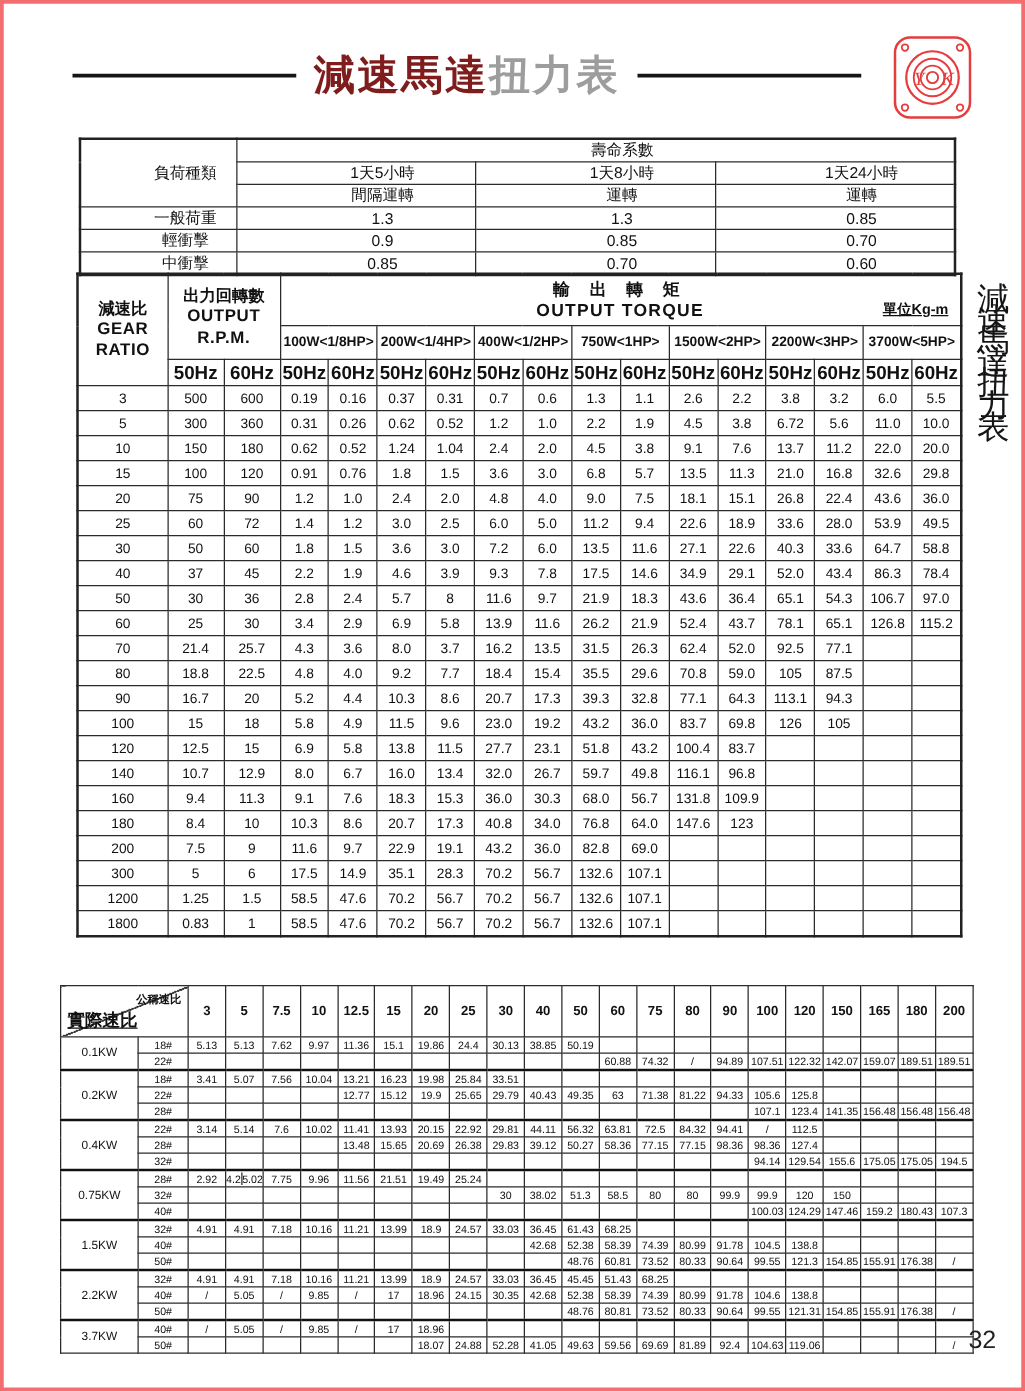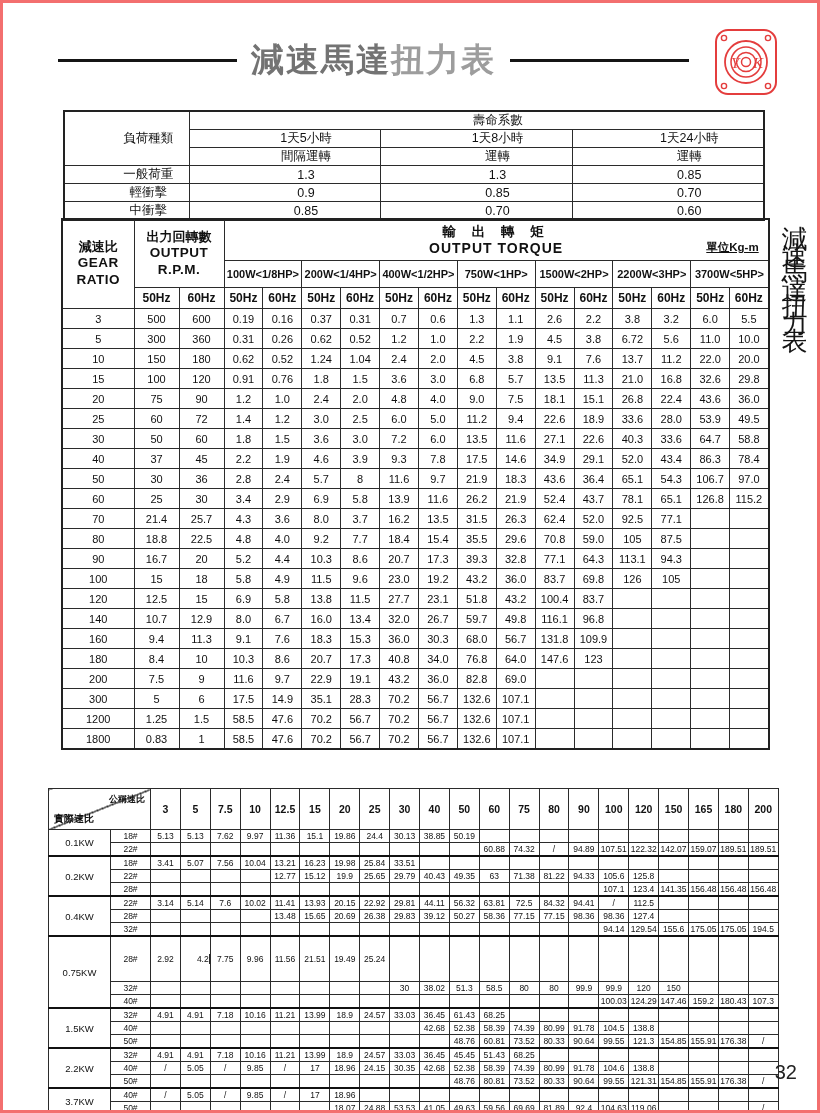--- a/index.html
+++ b/index.html
@@ -11,41 +11,41 @@
   table { border-collapse:collapse; table-layout:fixed; }
   td, th {
     border:1px solid #2b2b2b; text-align:center; vertical-align:middle;
     padding:0 1px; white-space:nowrap; overflow:hidden; font-weight:normal;
   }
 
   
   .title-row { position:absolute; left:55px; right:128px; top:30px; height:54px; display:flex; align-items:center; }
   .rule { flex:1; height:3px; background:#151515; }
   .title-text { font-size:33px; font-weight:bold; margin:0 14px; white-space:nowrap; letter-spacing:2px; }
-  .title-dark { color:#737373;margin-top:32px; }
+  .title-dark { color:#7f1d1d;margin-top:32px; }
   .title-gray { color:#9d9d9d; }
   .logo { position:absolute; right:36px; top:24px; width:70px; height:70px; }
 
   
   .life-table { position:absolute; left:60px; top:107px; width:700px; font-size:12.5px; border:2px solid #222; }
   .life-table td { height:16px;padding-left:44px; }
   .life-table .lbl { font-size:12.5px; }
 
   
   .torque-table { position:absolute; left:58px; top:215px; width:708px; font-size:11px; border:2px solid #222; }
   .torque-table th { font-size:11px; }
   .th-ratio div, .th-rpm div { line-height:1.25; }
   .th-ratio .zh, .th-rpm .zh { font-size:13px; font-weight:bold; }
   .th-ratio .en, .th-rpm .en { font-size:13.5px; font-weight:bold; letter-spacing:0.5px; }
   .th-torque { position:relative; height:40px;margin-left:41px; }
   .th-torque .zh { display:block; font-size:13.5px; font-weight:bold; letter-spacing:6px; line-height:1.3; }
   .th-torque .en { display:block; font-size:14px; font-weight:bold; letter-spacing:1px; line-height:1.2; }
   .th-torque .unit { position:absolute; right:9px; bottom:5px; font-size:11.5px; font-weight:bold;text-decoration:underline; }
   .power-row th { height:26px; font-weight:bold; font-size:11px; }
-  .hz-row th { height:20px; font-weight:bold; font-size:12px; }
+  .hz-row th { height:20px; font-weight:bold; font-size:15px; }
   .torque-table tbody td { height:19px; font-size:11px; }
 
   
   .side-title {
     position:absolute; right:4px; top:202px; writing-mode:vertical-rl;
     font-size:26px; letter-spacing:17px; color:#151515; font-weight:500;
   }
 
   
   .section-title { position:absolute; left:55px; top:751px; display:flex; align-items:center; gap:9px; }
@@ -58,22 +58,22 @@
   .ratio-table td.kw { font-size:9.5px; }
   .ratio-table td.frame { font-size:8.5px; }
   .ratio-table tr.group-start td { border-top:2px solid #111; }
   .diag {
     position:relative;
     background:linear-gradient(to bottom right,
       transparent calc(50% - 0.7px), #333 calc(50% - 0.7px),
       #333 calc(50% + 0.7px), transparent calc(50% + 0.7px));
   }
   .diag .diag-top { position:absolute; top:4px; right:5px; font-size:9px; font-weight:bold; }
-  .diag .diag-bottom { position:absolute; bottom:3px; left:5px; font-size:10px; font-weight:bold; }
-  td.split { padding:16px; }
+  .diag .diag-bottom { position:absolute; bottom:3px; left:5px; font-size:14px; font-weight:bold;text-decoration:underline; }
+  td.split { padding:0; }
   td.split .halves { display:flex; width:100%; height:100%; align-items:center; }
   td.split .halves span { flex:1; }
   td.split .halves span + span { border-left:1px solid #2b2b2b; }
 
   .page-num { position:absolute; right:20px; bottom:26px; font-size:20px; color:#222; }
 </style>
 </head>
 <body>
 
 <div class="page">
@@ -1137,21 +1137,21 @@
         <tr>
           <td class="frame">50#</td>
           <td></td>
           <td></td>
           <td></td>
           <td></td>
           <td></td>
           <td></td>
           <td>18.07</td>
           <td>24.88</td>
-          <td>53.53</td>
+          <td>52.28</td>
           <td>41.05</td>
           <td>49.63</td>
           <td>59.56</td>
           <td>69.69</td>
           <td>81.89</td>
           <td>92.4</td>
           <td>104.63</td>
           <td>119.06</td>
           <td></td>
           <td></td>

